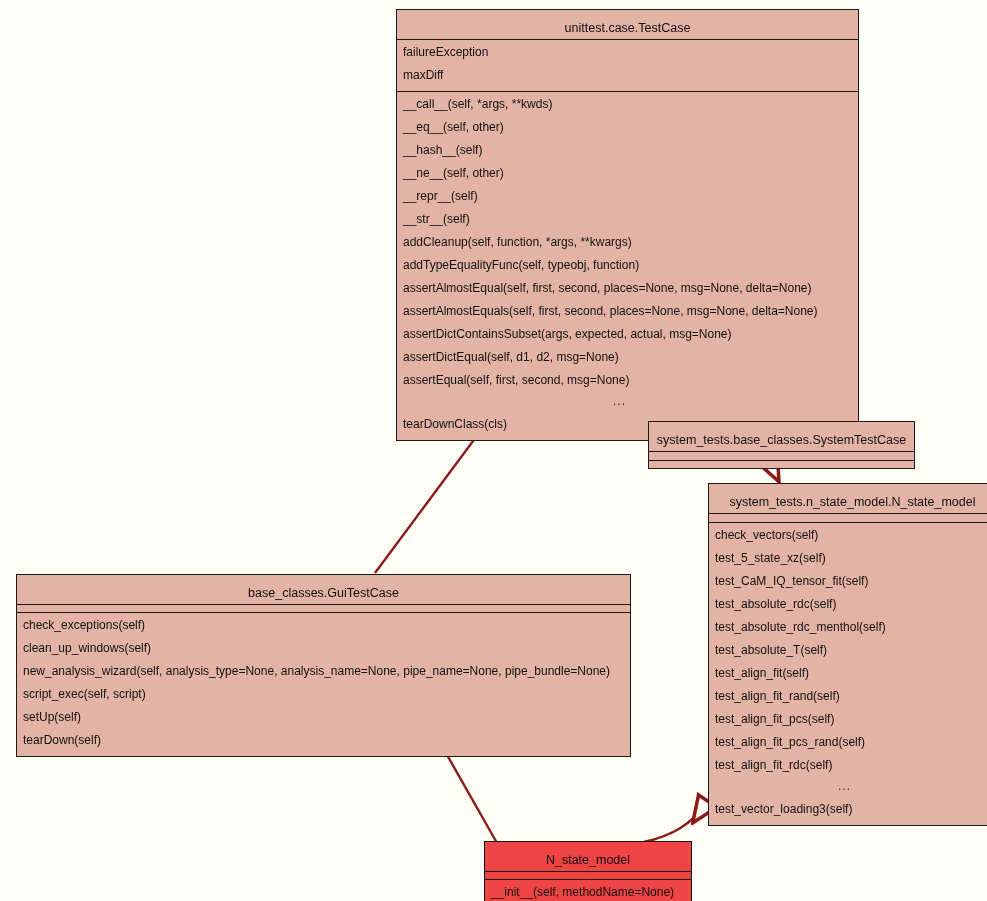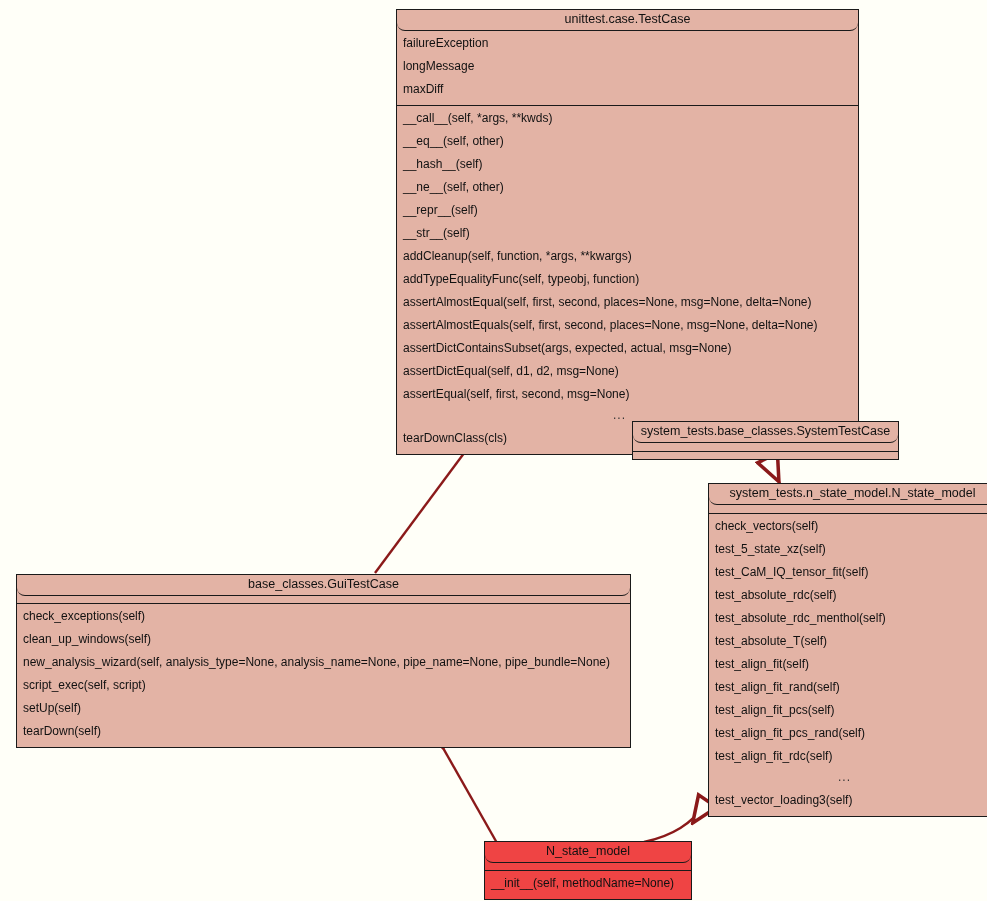--- a/index.html
+++ b/index.html
@@ -20,26 +20,25 @@
     background:#e3b3a5;
     font-size:12px;
     color:#111;
     z-index:5;
   }
   .uml-class.light{background:#ef4444;}
 
   .cls-title{
     text-align:center;
     font-size:12.5px;
-    padding:3px 4px 4px 4px;
+    padding:12px 4px 4px 4px;
     line-height:13px;
     white-space:nowrap;
     overflow:hidden;
     border-bottom:1px solid #1a1a1a;
-    border-radius:8px;
   }
   .compartment{
     border-bottom:1px solid #1a1a1a;
     padding:2px 0 3px 0;
   }
   .compartment:last-child{border-bottom:none;}
   .compartment.empty{height:8px;padding:0;}
   .compartment.empty2{height:7px;padding:0;}
 
   .member{
@@ -77,21 +76,20 @@
       <path d="M 780 484 L 768 459"></path>
       <path d="M 497 843 L 430 725"></path>
       <path d="M 644 842 C 672 836 692 824 707 802"></path>
     </g>
   </svg>
 
   <div class="uml-class" style="left:396px;top:9px;width:463px;">
     <div class="cls-title">unittest.case.TestCase</div>
     <div class="compartment">
       <div class="member">failureException</div>
-      <div class="member">longMessage</div>
       <div class="member">maxDiff</div>
     </div>
     <div class="compartment">
       <div class="member">__call__(self, *args, **kwds)</div>
       <div class="member">__eq__(self, other)</div>
       <div class="member">__hash__(self)</div>
       <div class="member">__ne__(self, other)</div>
       <div class="member">__repr__(self)</div>
       <div class="member">__str__(self)</div>
       <div class="member">addCleanup(self, function, *args, **kwargs)</div>
@@ -99,21 +97,21 @@
       <div class="member">assertAlmostEqual(self, first, second, places=None, msg=None, delta=None)</div>
       <div class="member">assertAlmostEquals(self, first, second, places=None, msg=None, delta=None)</div>
       <div class="member">assertDictContainsSubset(args, expected, actual, msg=None)</div>
       <div class="member">assertDictEqual(self, d1, d2, msg=None)</div>
       <div class="member">assertEqual(self, first, second, msg=None)</div>
       <div class="member ellipsis">...</div>
       <div class="member">tearDownClass(cls)</div>
     </div>
   </div>
 
-  <div class="uml-class" style="left:632px;top:421px;width:267px;">
+  <div class="uml-class" style="left:648px;top:421px;width:267px;">
     <div class="cls-title">system_tests.base_classes.SystemTestCase</div>
     <div class="compartment empty"></div>
     <div class="compartment empty2"></div>
   </div>
 
   <div class="uml-class" style="left:708px;top:483px;width:289px;">
     <div class="cls-title">system_tests.n_state_model.N_state_model</div>
     <div class="compartment empty"></div>
     <div class="compartment">
       <div class="member">check_vectors(self)</div>

